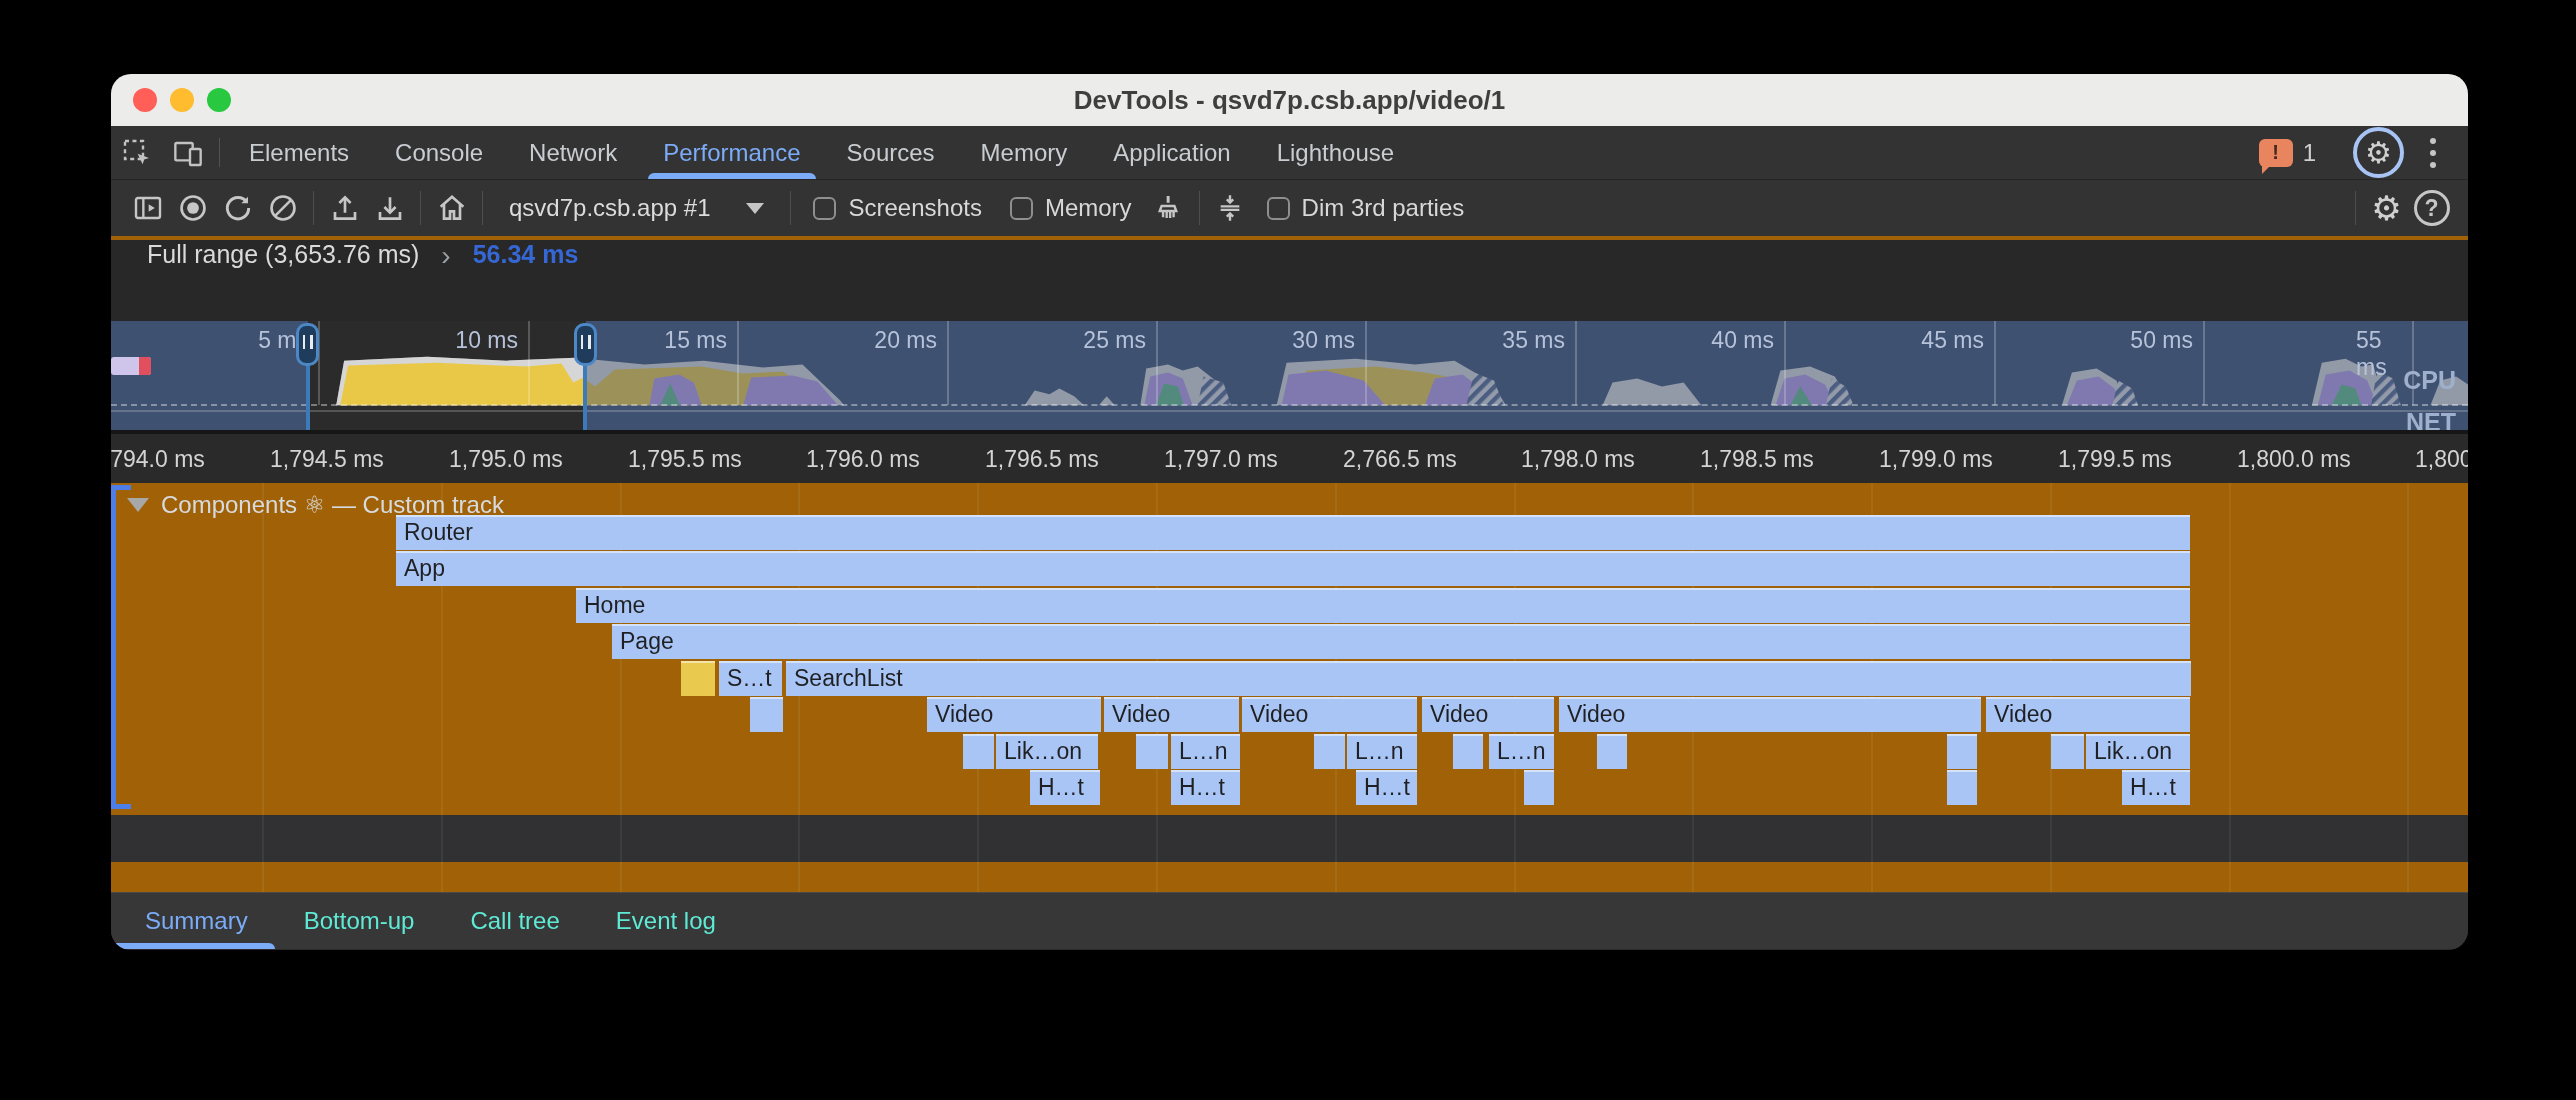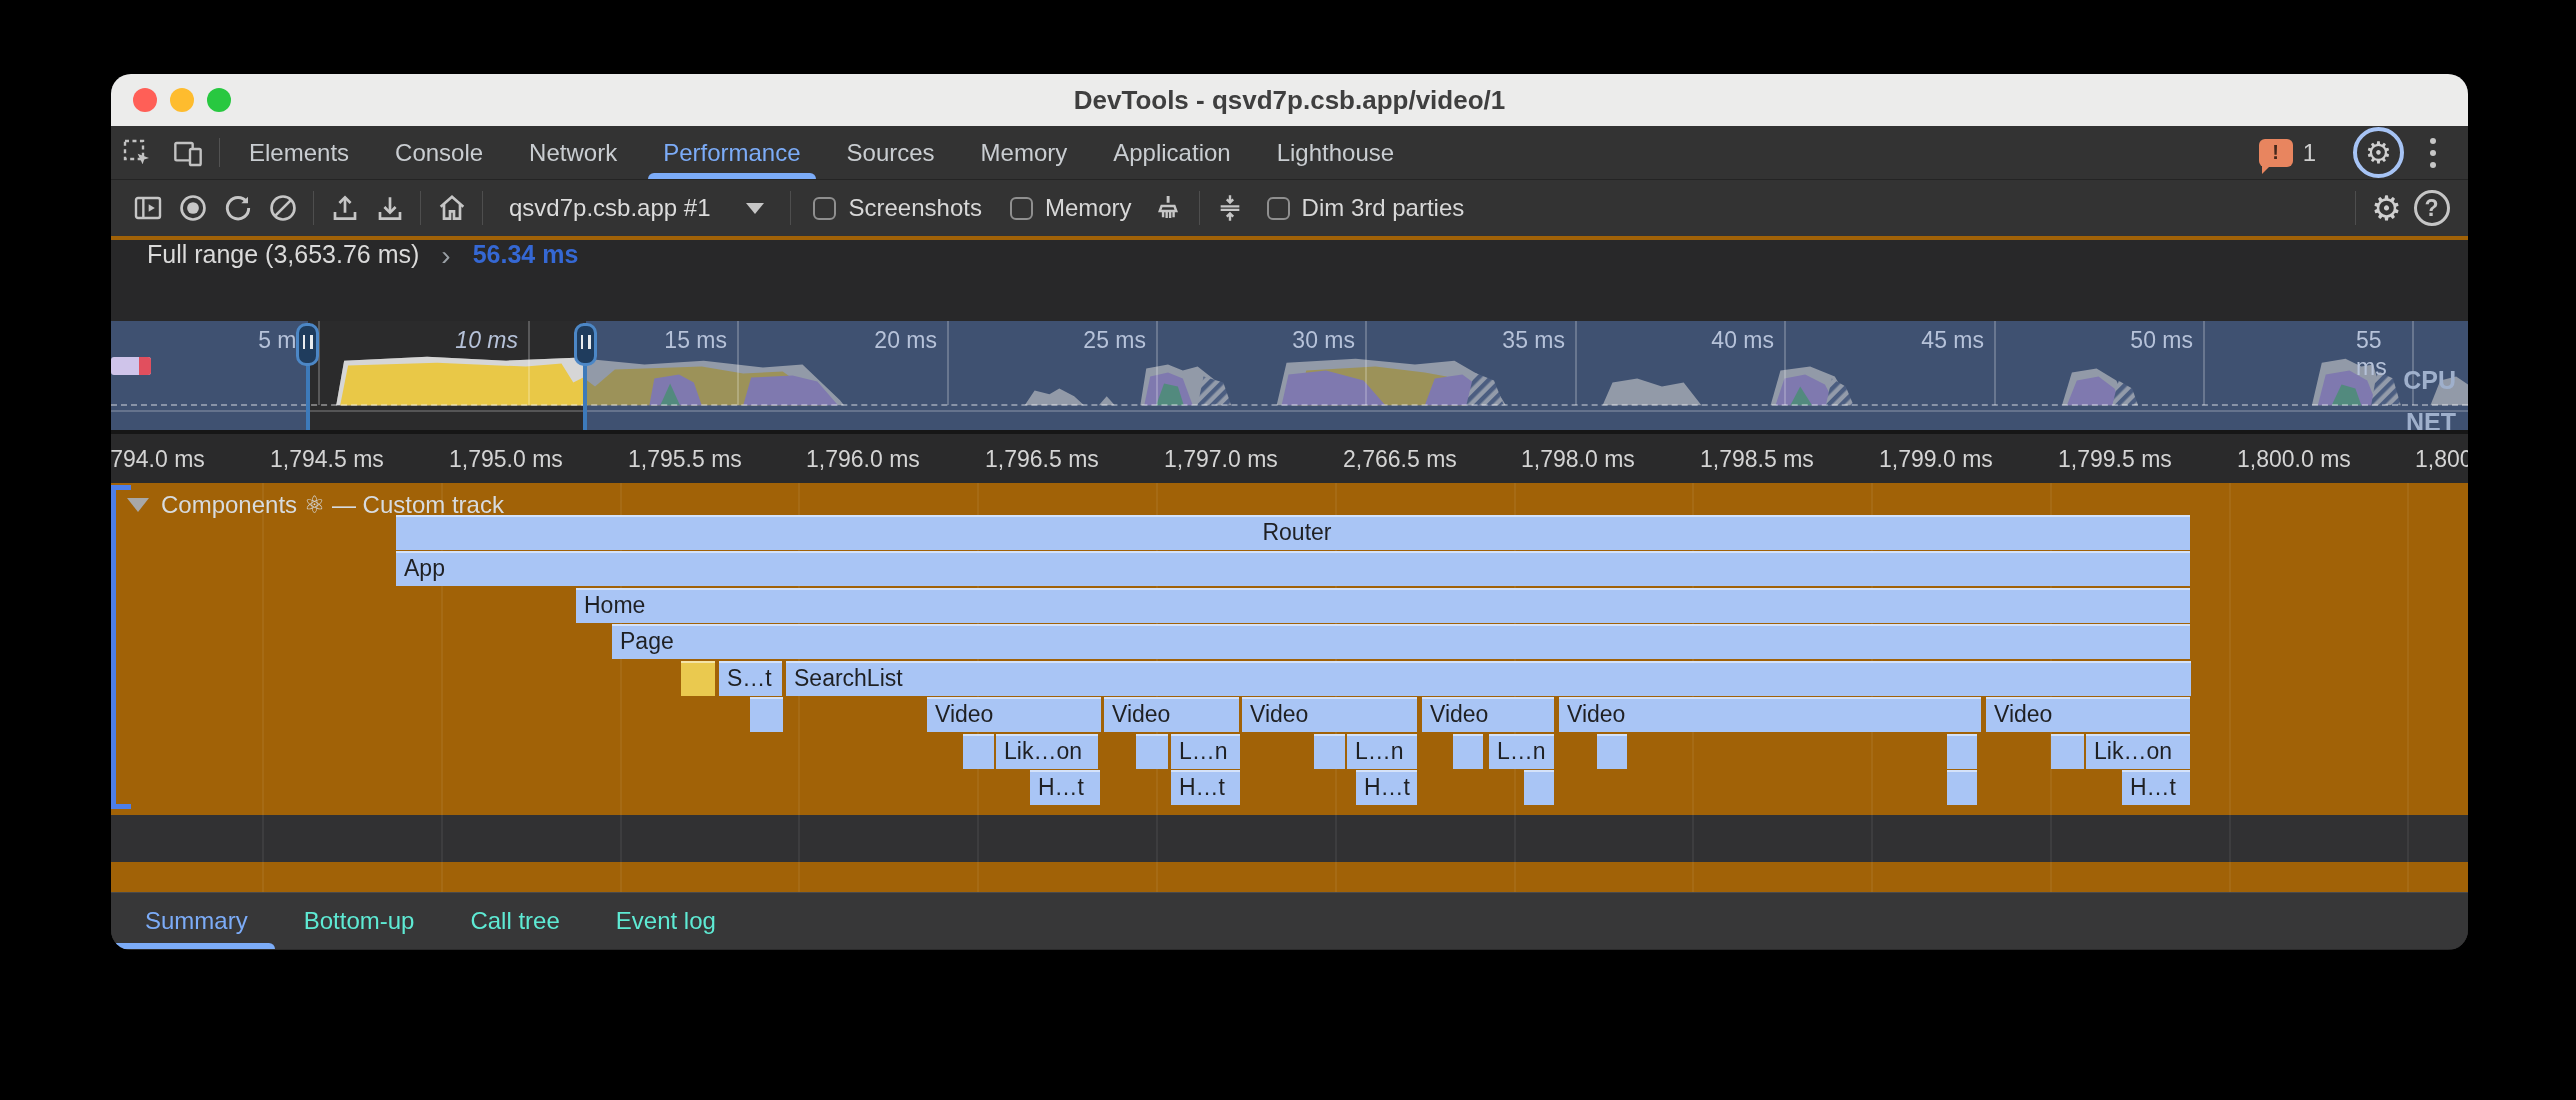--- a/index.html
+++ b/index.html
@@ -309,21 +309,21 @@
           <path d="M2288,85 L 2294,50 L 2310,58 L 2318,85 Z" fill="url(#hatch)"></path>
           <path d="M2348,85 L 2358,60 L 2374,56 L 2386,64 L 2386,85 Z" fill="#d6d6d6"></path>
         </svg>
         <svg class="mm-svg sel" width="2357" height="113" viewBox="0 0 2386 114" preserveAspectRatio="none" style="clip-path: inset(0px 1883px 0px 197px);">
           <path d="M228,85 L 236,40 L 320,36 L 400,40 L 470,37 L 540,44 L 600,40 L 660,47 L 700,44 L 738,80 L 742,85 Z" fill="#d6d6d6"></path>
           <path d="M232,85 L 240,45 L 330,42 L 420,46 L 456,43 L 468,62 L 478,57 L 490,66 L 510,49 L 598,46 L 640,53 L 680,51 L 718,78 L 724,85 Z" fill="#e9c847"></path>
         </svg>
         <div class="mm-grid" style="left: 207px;"></div>
         <span class="mm-tick" style="left: 207px;">5 ms</span>
         <div class="mm-grid" style="left: 417px;"></div>
-        <span class="mm-tick" style="left: 417px; font-style: italic;">10 ms</span>
+        <span class="mm-tick" style="left: 417px;">10 ms</span>
         <div class="mm-grid" style="left: 626px;"></div>
         <span class="mm-tick" style="left: 626px;">15 ms</span>
         <div class="mm-grid" style="left: 836px;"></div>
         <span class="mm-tick" style="left: 836px;">20 ms</span>
         <div class="mm-grid" style="left: 1045px;"></div>
         <span class="mm-tick" style="left: 1045px;">25 ms</span>
         <div class="mm-grid" style="left: 1254px;"></div>
         <span class="mm-tick" style="left: 1254px;">30 ms</span>
         <div class="mm-grid" style="left: 1464px;"></div>
         <span class="mm-tick" style="left: 1464px;">35 ms</span>
@@ -380,21 +380,21 @@
         <div class="fgrid" style="left: 687px;"></div>
         <div class="fgrid" style="left: 866px;"></div>
         <div class="fgrid" style="left: 1045px;"></div>
         <div class="fgrid" style="left: 1224px;"></div>
         <div class="fgrid" style="left: 1403px;"></div>
         <div class="fgrid" style="left: 1581px;"></div>
         <div class="fgrid" style="left: 1760px;"></div>
         <div class="fgrid" style="left: 1939px;"></div>
         <div class="fgrid" style="left: 2118px;"></div>
         <div class="fgrid" style="left: 2296px;"></div>
-        <div class="fbar" style="left: 285px; width: 1794px; top: 32px; text-align: center;">Router</div>
+        <div class="fbar" style="left: 285px; width: 1794px; top: 32px;">Router</div>
         <div class="fbar" style="left: 285px; width: 1794px; top: 68px;">App</div>
         <div class="fbar" style="left: 465px; width: 1614px; top: 105px;">Home</div>
         <div class="fbar" style="left: 501px; width: 1578px; top: 141px;">Page</div>
         <div class="fbar yellow" style="left: 570px; width: 34px; top: 178px;"></div>
         <div class="fbar" style="left: 608px; width: 63px; top: 178px;">S…t</div>
         <div class="fbar" style="left: 675px; width: 1405px; top: 178px;">SearchList</div>
         <div class="fbar" style="left: 639px; width: 33px; top: 214px;"></div>
         <div class="fbar" style="left: 816px; width: 174px; top: 214px;">Video</div>
         <div class="fbar" style="left: 993px; width: 135px; top: 214px;">Video</div>
         <div class="fbar" style="left: 1131px; width: 175px; top: 214px;">Video</div>

